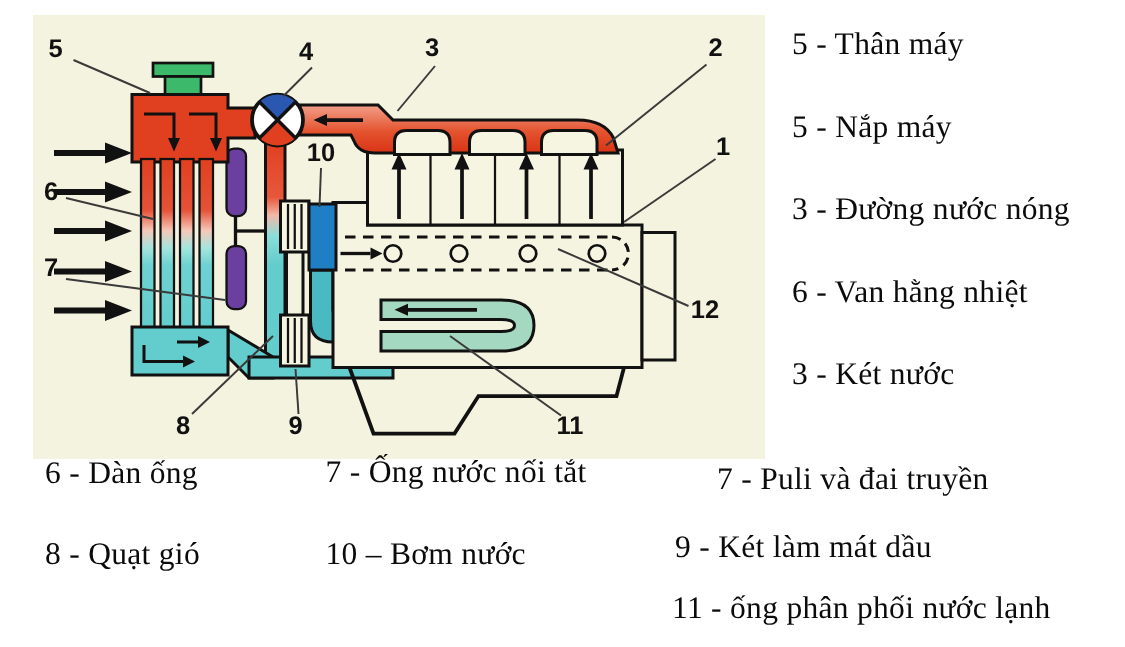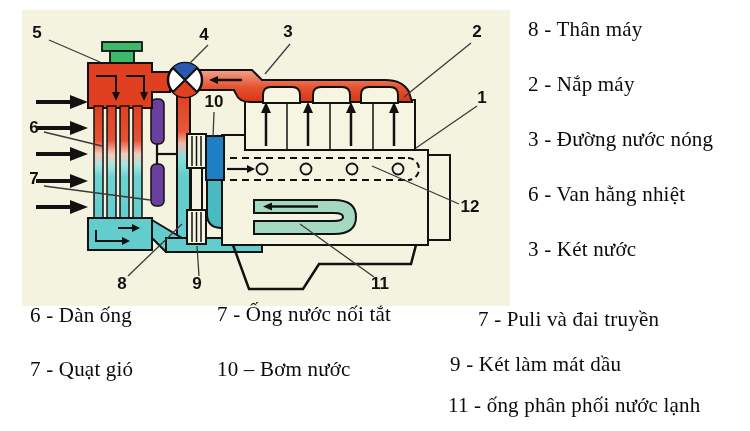--- a/index.html
+++ b/index.html
@@ -217,25 +217,25 @@
     <text class="num" x="214" y="107">10</text>
     <text class="num" x="34" y="133">6</text>
     <text class="num" x="34" y="184">7</text>
     <text class="num" x="122" y="289">8</text>
     <text class="num" x="197" y="289">9</text>
     <text class="num" x="380" y="289">11</text>
     <text class="num" x="470" y="212">12</text>
   </g>
 </svg>
 
-<div class="lg" style="left:528px;top:17px">8 - Thân máy</div>
-<div class="lg" style="left:528px;top:72px">2 - Nắp máy</div>
+<div class="lg" style="left:528px;top:17px">5 - Thân máy</div>
+<div class="lg" style="left:528px;top:72px">5 - Nắp máy</div>
 <div class="lg" style="left:528px;top:127px">3 - Đường nước nóng</div>
 <div class="lg" style="left:528px;top:182px">6 - Van hằng nhiệt</div>
 <div class="lg" style="left:528px;top:237px">3 - Két nước</div>
 
 <div class="lg" style="left:30px;top:303px">6 - Dàn ống</div>
 <div class="lg" style="left:217px;top:302px">7 - Ống nước nối tắt</div>
 <div class="lg" style="left:478px;top:307px">7 - Puli và đai truyền</div>
-<div class="lg" style="left:30px;top:357px">7 - Quạt gió</div>
+<div class="lg" style="left:30px;top:357px">8 - Quạt gió</div>
 <div class="lg" style="left:217px;top:357px">10 – Bơm nước</div>
 <div class="lg" style="left:450px;top:352px">9 - Két làm mát dầu</div>
 <div class="lg" style="left:448px;top:393px">11 - ống phân phối nước lạnh</div>
 
 </body></html>

